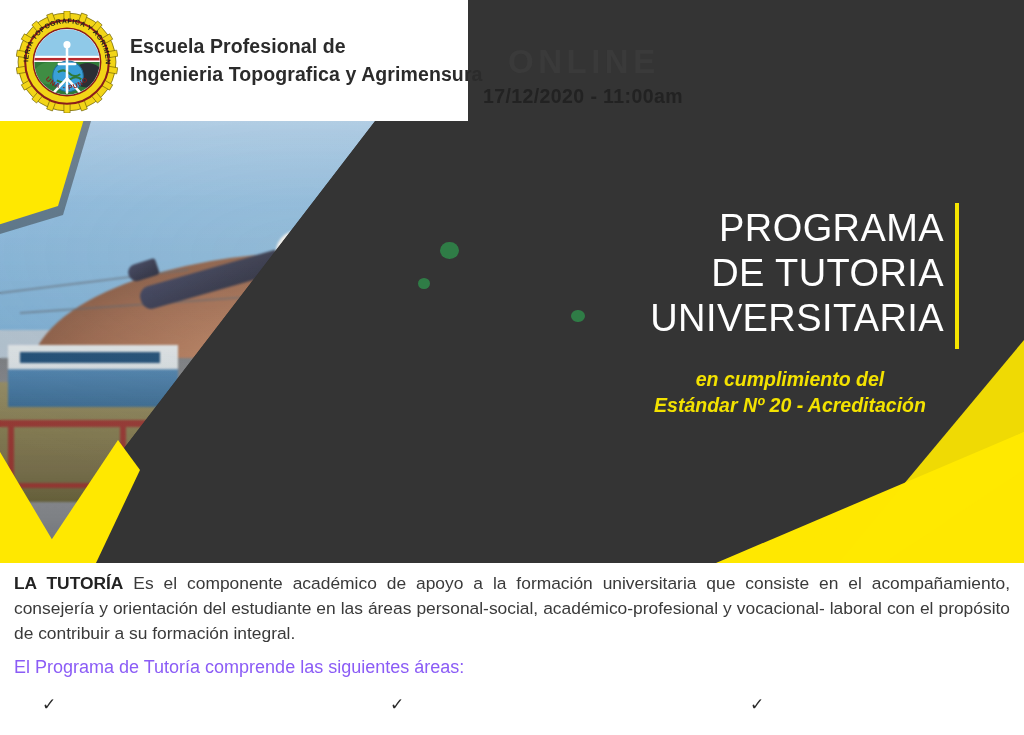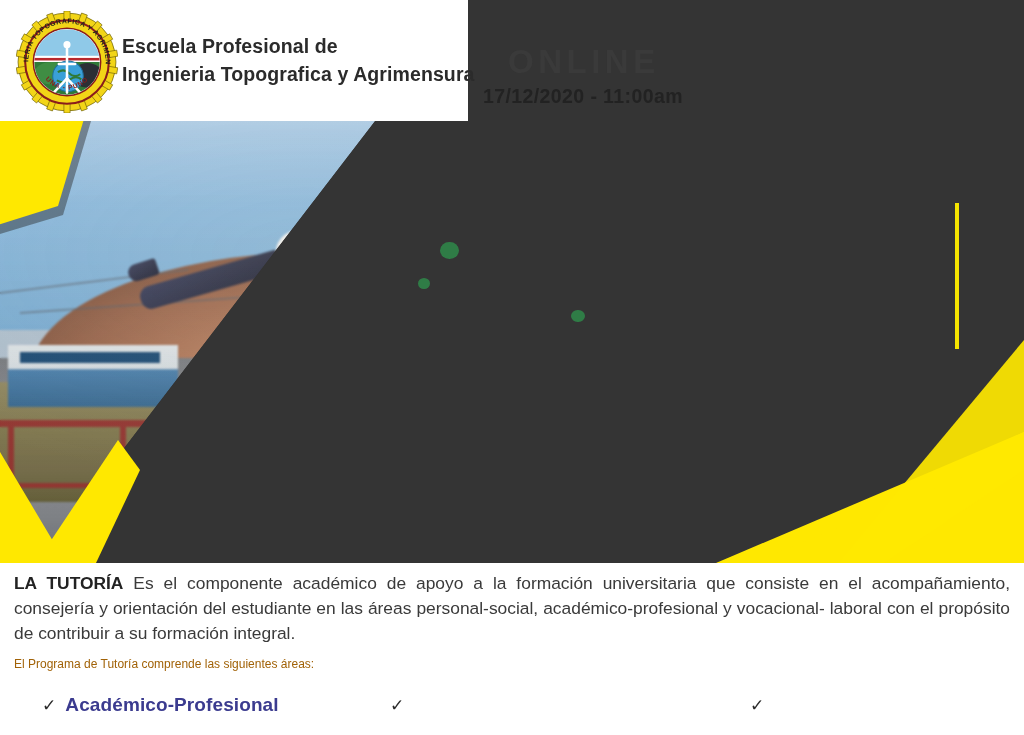--- a/index.html
+++ b/index.html
@@ -175,21 +175,21 @@
   .header-band {
     position:absolute; left:0; top:0; width:468px; height:121px;
     background:#ffffff;
   }
 
   
   #logo { position:absolute; left:16px; top:11px; width:102px; height:102px; }
 
   
   #school-name {
-    position:absolute; left:122px; top:33px;
+    position:absolute; left:130px; top:33px;
     font-size:19.5px; font-weight:bold; color:#2b2b2b;
     line-height:1.42; letter-spacing:.1px;
   }
 
   
   #online-word {
     position:absolute; left:508px; top:43px;
     font-size:33px; font-weight:bold; color:#3a3a3a;
     letter-spacing:4.5px;
   }
@@ -226,21 +226,21 @@
   
   #body-copy {
     position:absolute; left:14px; top:571px; width:996px;
     font-size:17.4px; color:#3a3a3a; line-height:1.45;
     text-align:justify; text-justify:inter-word;
   }
   #body-copy b { font-weight:bold; color:#222;margin-top:26px; }
 
   #areas-lead {
     position:absolute; left:14px; top:657px;
-    font-size:12px; color:#a16207;
+    font-size:18px; color:#8b5cf6;
   }
   #areas-row {
     position:absolute; left:14px; top:694px; width:996px;
     display:flex;
   }
   .area-item {
     display:flex; align-items:center; gap:9px;
     font-size:19px; color:#3b3b8f; font-weight:bold; letter-spacing:.1px;
   }
   .area-item .check { color:#2b2b2b; font-weight:normal; font-size:17px; }
@@ -466,30 +466,38 @@
 
     <div id="school-name">
       <div>Escuela Profesional de</div>
       <div>Ingenieria Topografica y Agrimensura</div>
     </div>
 
     <div id="online-word">ONLINE</div>
     <div id="online-date">17/12/2020  -  11:00am</div>
 
     <div id="title-rule"></div>
+    <div id="prog-title">
+      <div>PROGRAMA</div>
+      <div>DE TUTORIA</div>
+      <div>UNIVERSITARIA</div>
+    </div>
+    <div id="subtitle">
+      <div>en cumplimiento del</div>
+      <div>Estándar Nº 20 - Acreditación</div>
+    </div>
   </div>
 
   <div id="body-copy"><b>LA TUTORÍA</b><span> Es el componente académico de apoyo a la formación universitaria que consiste en el acompañamiento, consejería y orientación del estudiante en las áreas personal-social, académico-profesional y vocacional- laboral con el propósito de contribuir a su formación integral.</span></div>
 
   <div id="areas-lead">El Programa de Tutoría comprende las siguientes áreas:</div>
 
   <div id="areas-row">
     <div class="area-item area-0">
       <span class="check">✓</span>
-      <span>Académico-Profesional</span>
     </div>
     <div class="area-item area-1">
       <span class="check">✓</span>
     </div>
     <div class="area-item area-2">
       <span class="check">✓</span>
     </div>
   </div>
 
 </div>

